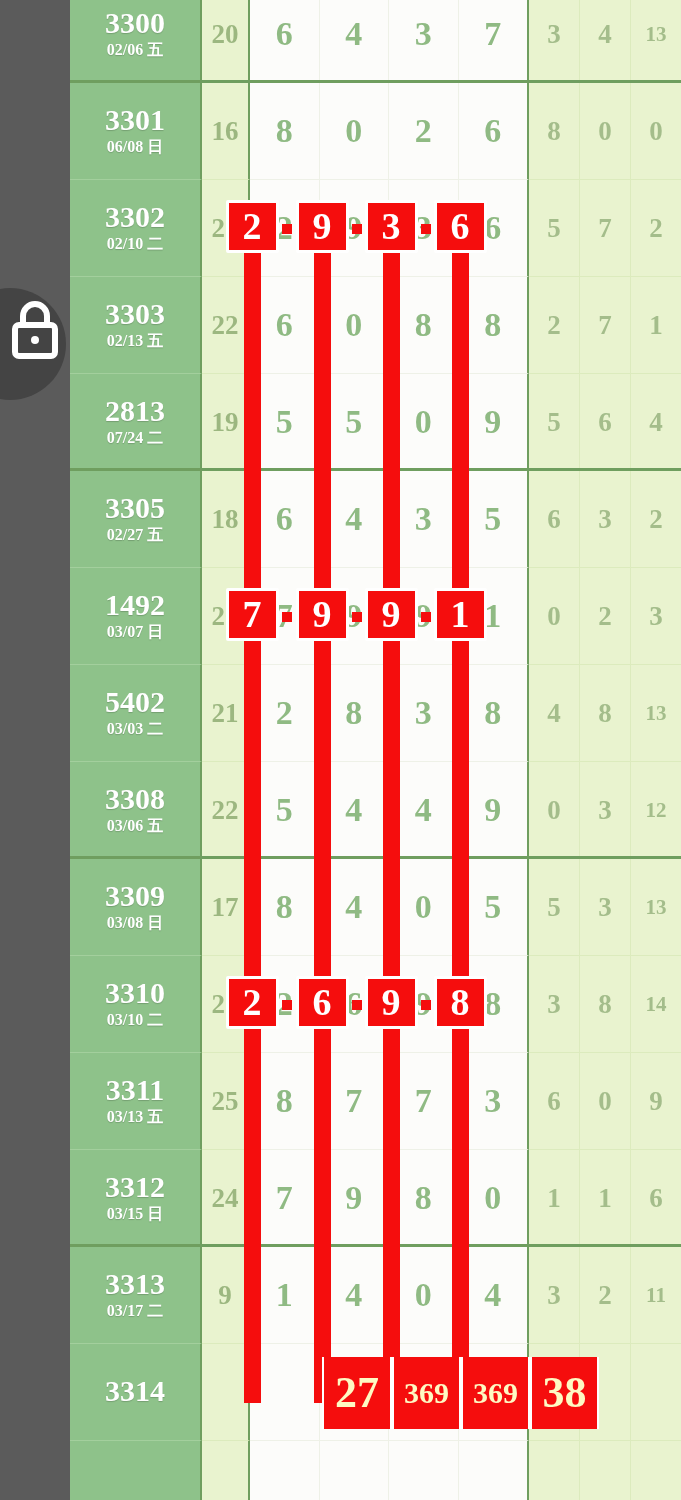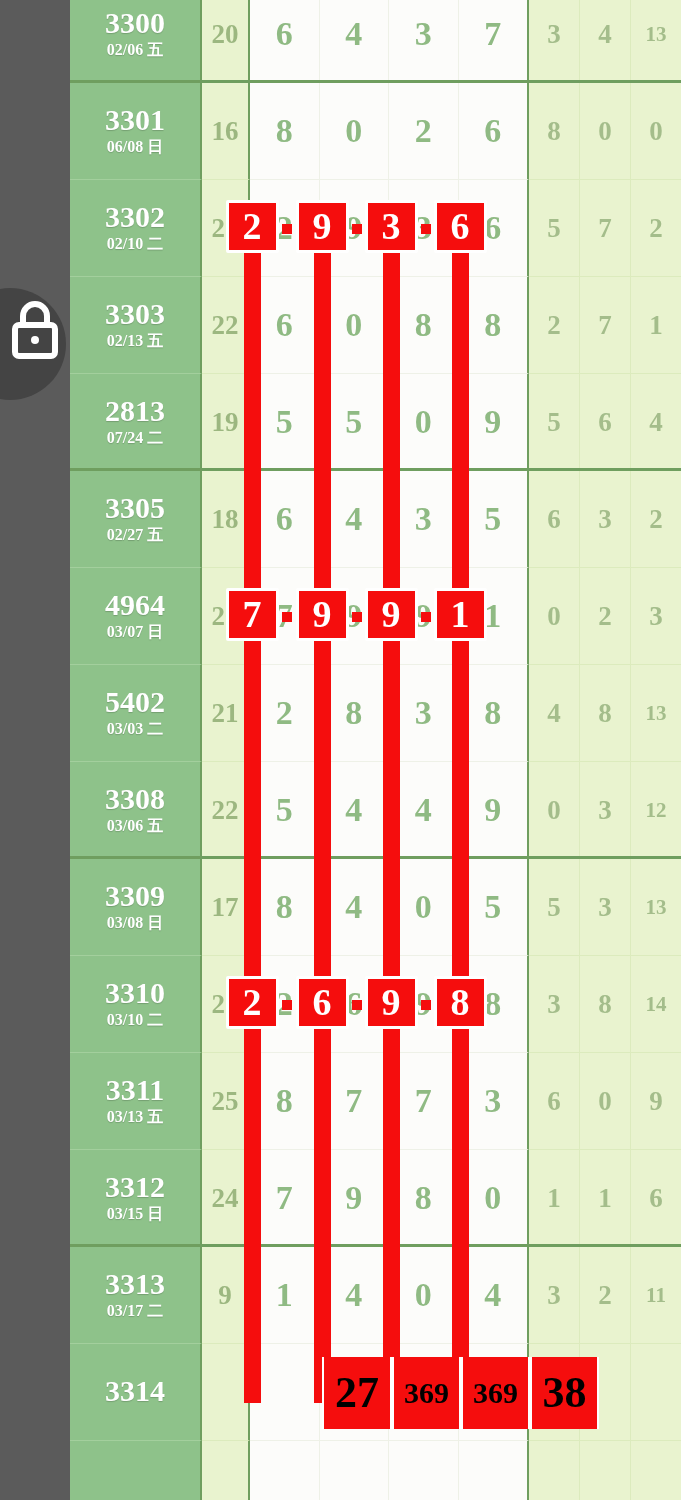--- a/index.html
+++ b/index.html
@@ -104,21 +104,21 @@
     display:flex; align-items:center; justify-content:center;
     color:#ffffff; font-size:38px; font-weight:bold; line-height:1;
   }
   .mdash {
     position:absolute; width:10px; height:10px; background:#f50d0d;
   }
   .sumbox {
     position:absolute; height:72px; background:#f50d0d;
     border-left:2px solid #ffffff; border-right:2px solid #ffffff;
     display:flex; align-items:center; justify-content:center;
-    color:#000000; font-weight:bold; line-height:1;
+    color:#fef9c3; font-weight:bold; line-height:1;
   }
 </style>
 </head>
 <body>
 
 <div id="app">
 
   <div class="rail">
     <div class="lock-pill"></div>
     <svg class="lock-icon" viewBox="0 0 50 62">
@@ -233,21 +233,21 @@
             <div class="d">5</div>
           </div>
           <div class="c-tail">
             <div class="t">6</div>
             <div class="t">3</div>
             <div class="t">2</div>
           </div>
         </div>
         <div class="row" style="top: 568px;">
           <div class="c-id">
-            <div class="idno">4964</div>
+            <div class="idno">1492</div>
             <div class="iddate">03/07 日</div>
           </div>
           <div class="c-sum">26</div>
           <div class="c-main">
             <div class="d">7</div>
             <div class="d">9</div>
             <div class="d">9</div>
             <div class="d">1</div>
           </div>
           <div class="c-tail">

